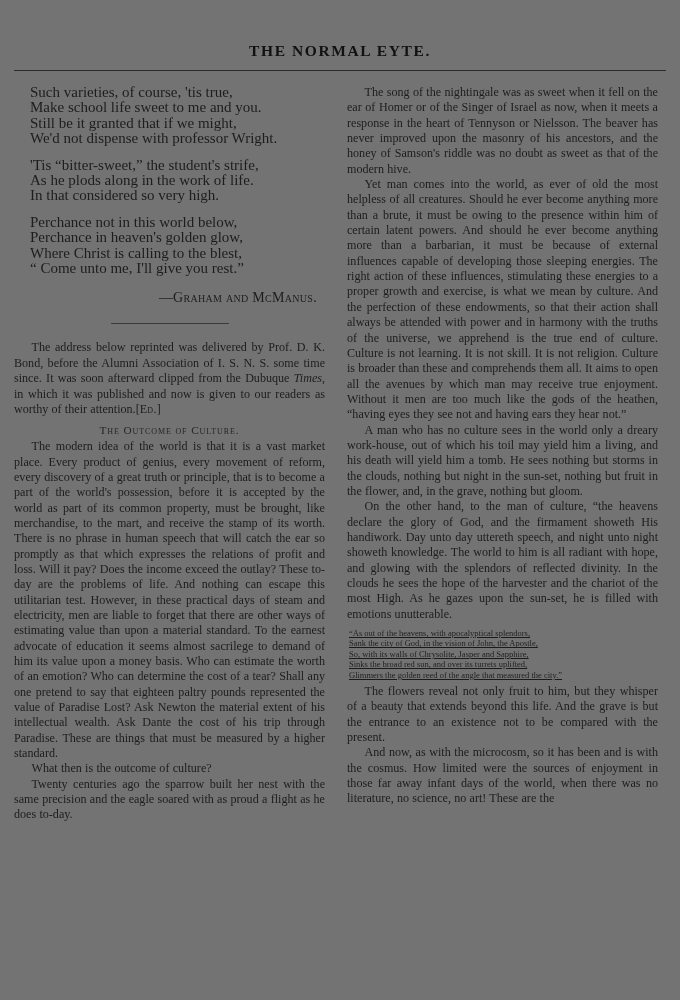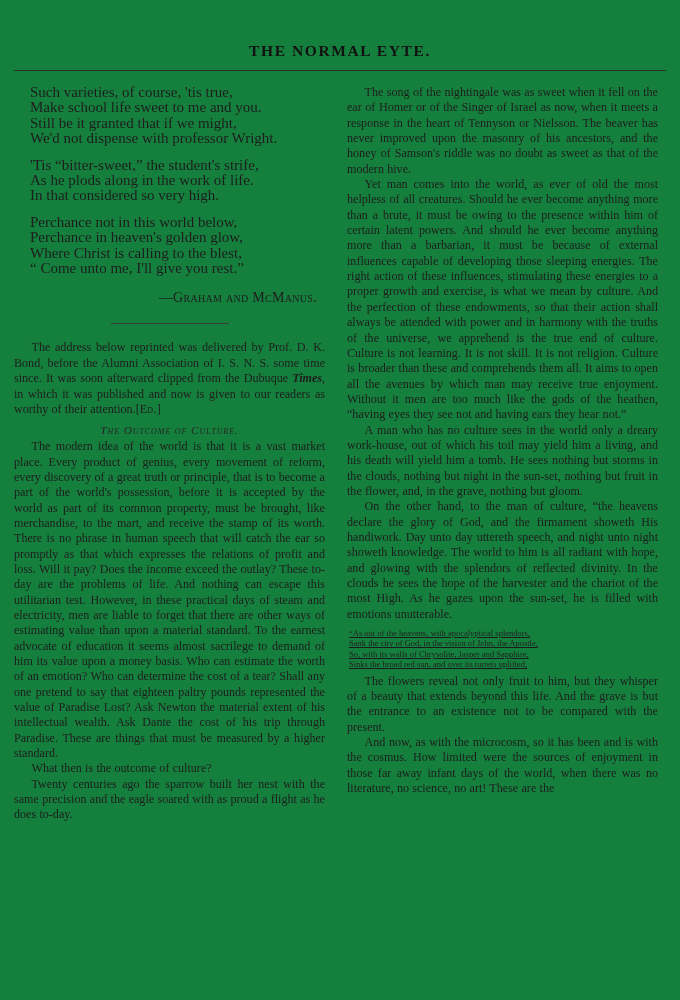--- a/index.html
+++ b/index.html
@@ -11,21 +11,21 @@
     width: 680px;
     height: 1000px;
     overflow: hidden;
     font-family: "Liberation Serif", "DejaVu Serif", serif;
     color: #1b1b1b;
   }
   .page {
     position: relative;
     width: 680px;
     height: 1000px;
-    background: #15803d;
+    background: #737373;
     box-sizing: border-box;
     padding: 0;
   }
 
   
   .masthead {
     text-align: center;
     padding-top: 42px;
   }
   .masthead-title {
@@ -98,24 +98,23 @@
     height: 0;
   }
 
   .section-head {
     text-align: center;
     font-variant: small-caps;
     font-size: 11.3px;
     letter-spacing: 0.9px;
     margin: 7px 0 3px 0;
     color: #262626;
-    font-style: italic;
   }
 
-  .ital { font-style: italic; font-weight: bold; }
+  .ital { font-style: italic; }
 
   
   .quote-verse {
     margin: 6px 0 4px 0;
     padding-left: 2px;
     text-decoration: underline;
   }
   .quote-verse .qline {
     font-size: 8.5px;
     line-height: 10.4px;
@@ -178,20 +177,21 @@
       <p class="para">The song of the nightingale was as sweet when it fell on the ear of Homer or of the Singer of Israel as now, when it meets a response in the heart of Tennyson or Nielsson. The beaver has never improved upon the masonry of his ancestors, and the honey of Samson's riddle was no doubt as sweet as that of the modern hive.</p>
       <p class="para">Yet man comes into the world, as ever of old the most helpless of all creatures. Should he ever become anything more than a brute, it must be owing to the presence within him of certain latent powers. And should he ever become anything more than a barbarian, it must be because of external influences capable of developing those sleeping energies. The right action of these influences, stimulating these energies to a proper growth and exercise, is what we mean by culture. And the perfection of these endowments, so that their action shall always be attended with power and in harmony with the truths of the universe, we apprehend is the true end of culture. Culture is not learning. It is not skill. It is not religion. Culture is broader than these and comprehends them all. It aims to open all the avenues by which man may receive true enjoyment. Without it men are too much like the gods of the heathen, “having eyes they see not and having ears they hear not.”</p>
       <p class="para">A man who has no culture sees in the world only a dreary work-house, out of which his toil may yield him a living, and his death will yield him a tomb. He sees nothing but storms in the clouds, nothing but night in the sun-set, nothing but fruit in the flower, and, in the grave, nothing but gloom.</p>
       <p class="para">On the other hand, to the man of culture, “the heavens declare the glory of God, and the firmament showeth His handiwork. Day unto day uttereth speech, and night unto night showeth knowledge. The world to him is all radiant with hope, and glowing with the splendors of reflected divinity. In the clouds he sees the hope of the harvester and the chariot of the most High. As he gazes upon the sun-set, he is filled with emotions unutterable.</p>
 
       <div class="quote-verse">
         <div class="qline">“As out of the heavens, with apocalyptical splendors,</div>
         <div class="qline">Sank the city of God, in the vision of John, the Apostle,</div>
         <div class="qline">So, with its walls of Chrysolite, Jasper and Sapphire,</div>
         <div class="qline">Sinks the broad red sun, and over its turrets uplifted,</div>
+        <div class="qline">Glimmers the golden reed of the angle that measured the city.”</div>
       </div>
 
       <p class="para">The flowers reveal not only fruit to him, but they whisper of a beauty that extends beyond this life. And the grave is but the entrance to an existence not to be compared with the present.</p>
       <p class="para">And now, as with the microcosm, so it has been and is with the cosmus. How limited were the sources of enjoyment in those far away infant days of the world, when there was no literature, no science, no art! These are the</p>
 
     </div>
 
   </div>
 </div>
 

